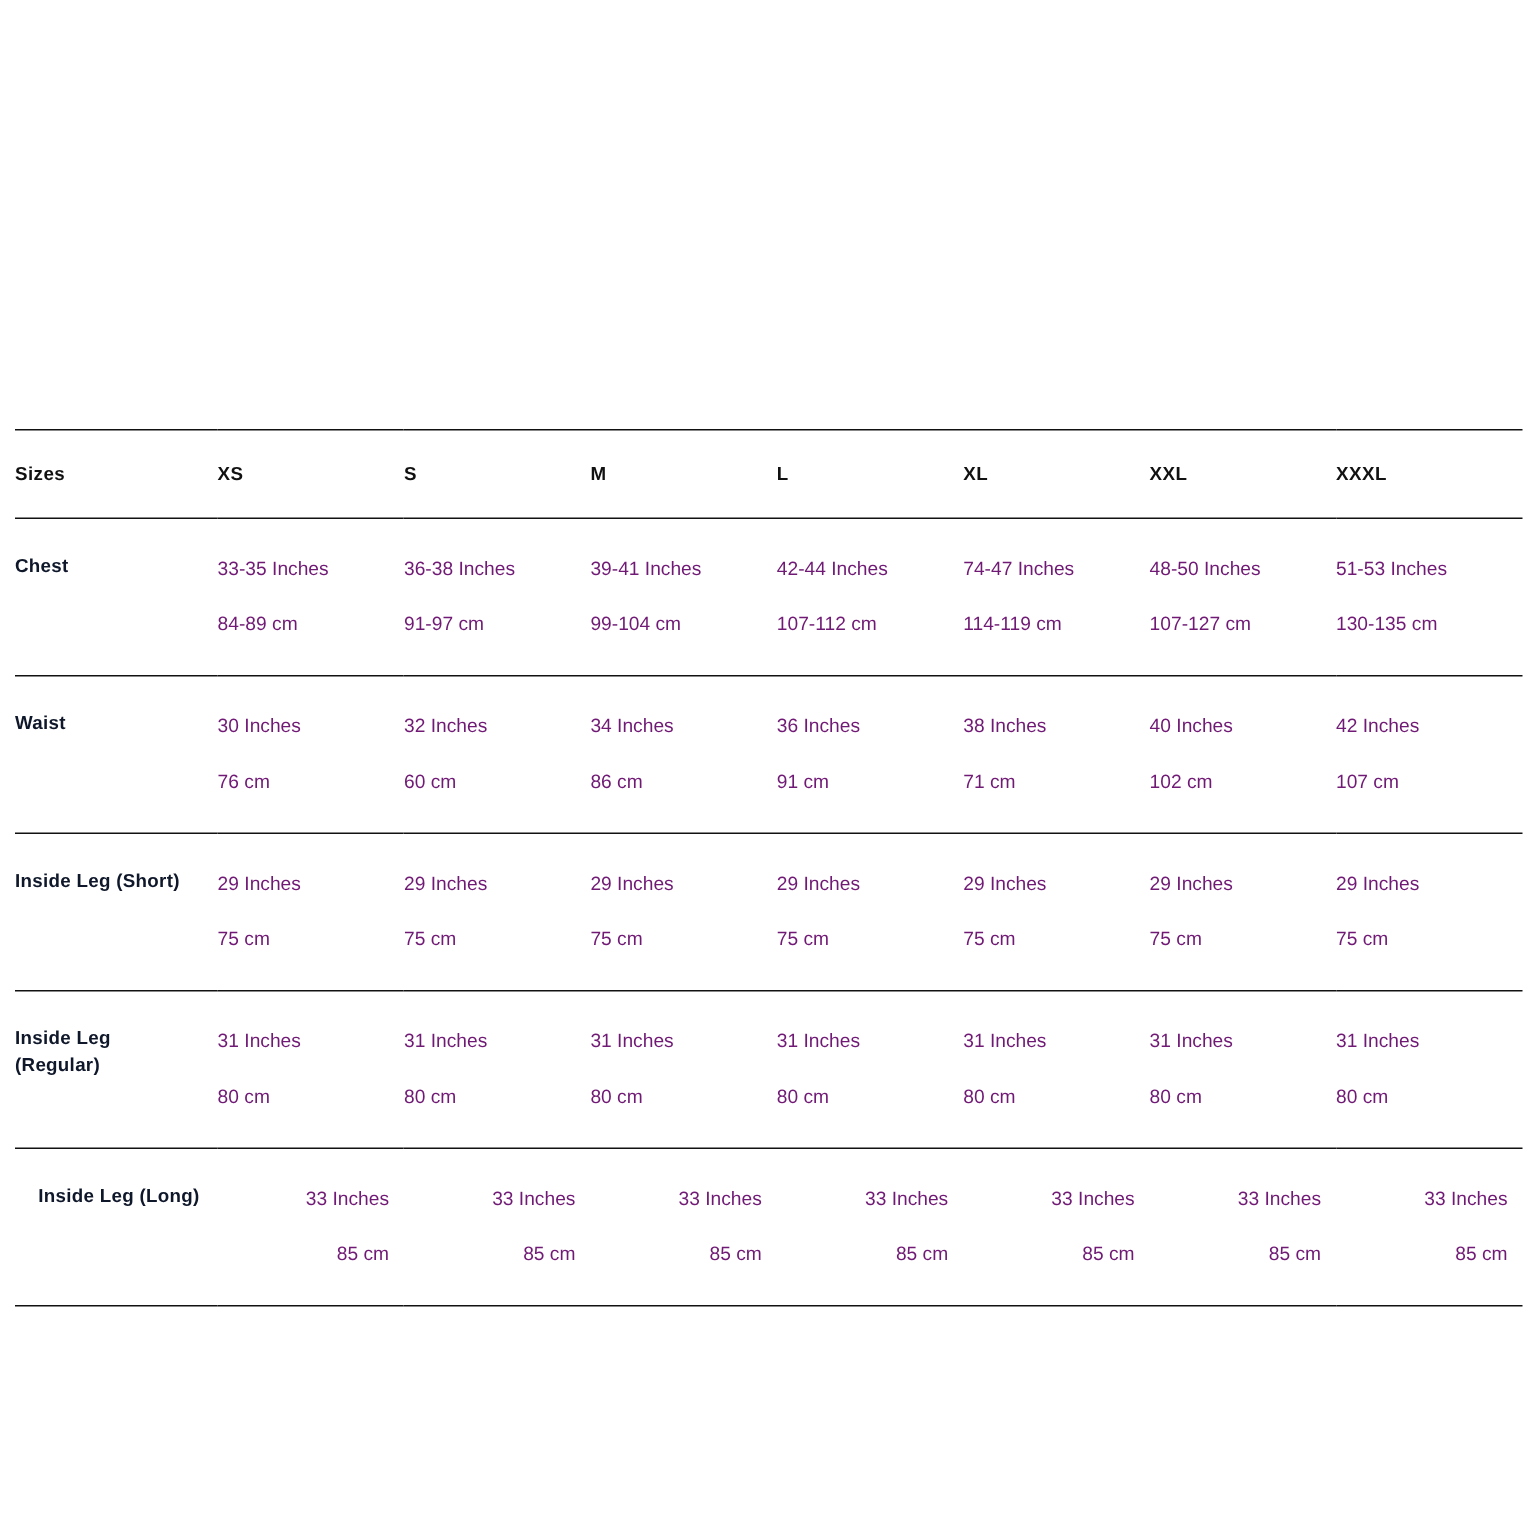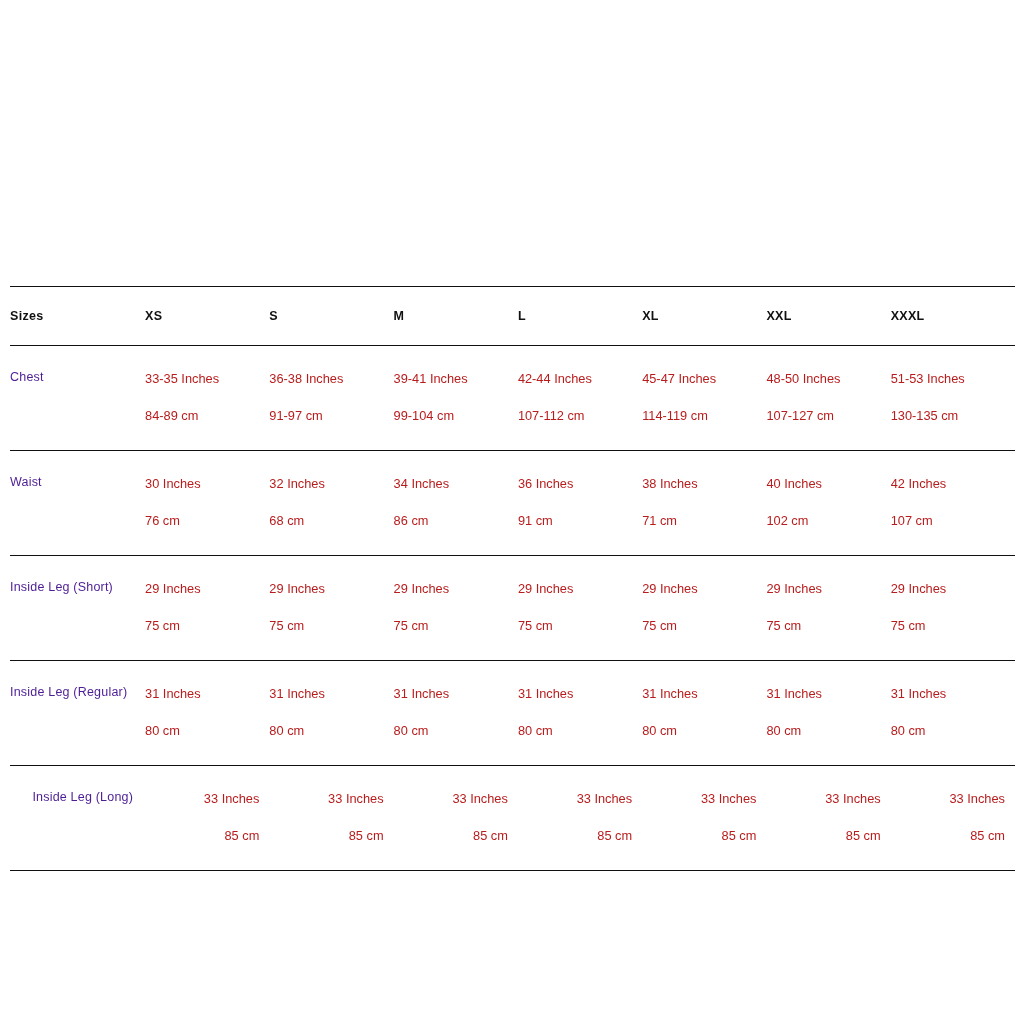--- a/index.html
+++ b/index.html
@@ -47,29 +47,29 @@
     border-bottom: 1px solid #111111;
   }
   table.size-chart thead th.first-head { padding-left: 0; }
 
   table.size-chart tbody td {
     vertical-align: top;
     padding: 22px 10px 24px 0;
     border-bottom: 1px solid #111111;
     font-size: 12.8px;
     line-height: 21px;
-    color: #b91c1c;
+    color: #701a75;
   }
   table.size-chart tbody tr:last-child td {
     border-bottom: 1px solid #111111;
     text-align: right;
   }
   table.size-chart tbody td.row-label {
-    font-weight: normal;
-    color: #4c1d95;
+    font-weight: bold;
+    color: #0f172a;
     font-size: 12.5px;
     letter-spacing: 0.2px;
     line-height: 18px;
     padding-right: 12px;
   }
   .val-line { display: block; white-space: nowrap; }
   .val-line.cm { margin-top: 16px; }
 </style>
 </head>
 <body>
@@ -113,42 +113,42 @@
           </td>
           <td>
             <span class="val-line">39-41 Inches</span>
             <span class="val-line cm">99-104 cm</span>
           </td>
           <td>
             <span class="val-line">42-44 Inches</span>
             <span class="val-line cm">107-112 cm</span>
           </td>
           <td>
-            <span class="val-line">45-47 Inches</span>
+            <span class="val-line">74-47 Inches</span>
             <span class="val-line cm">114-119 cm</span>
           </td>
           <td>
             <span class="val-line">48-50 Inches</span>
             <span class="val-line cm">107-127 cm</span>
           </td>
           <td>
             <span class="val-line">51-53 Inches</span>
             <span class="val-line cm">130-135 cm</span>
           </td>
         </tr>
 
         <tr>
           <td class="row-label">Waist</td>
           <td>
             <span class="val-line">30 Inches</span>
             <span class="val-line cm">76 cm</span>
           </td>
           <td>
             <span class="val-line">32 Inches</span>
-            <span class="val-line cm">68 cm</span>
+            <span class="val-line cm">60 cm</span>
           </td>
           <td>
             <span class="val-line">34 Inches</span>
             <span class="val-line cm">86 cm</span>
           </td>
           <td>
             <span class="val-line">36 Inches</span>
             <span class="val-line cm">91 cm</span>
           </td>
           <td>

